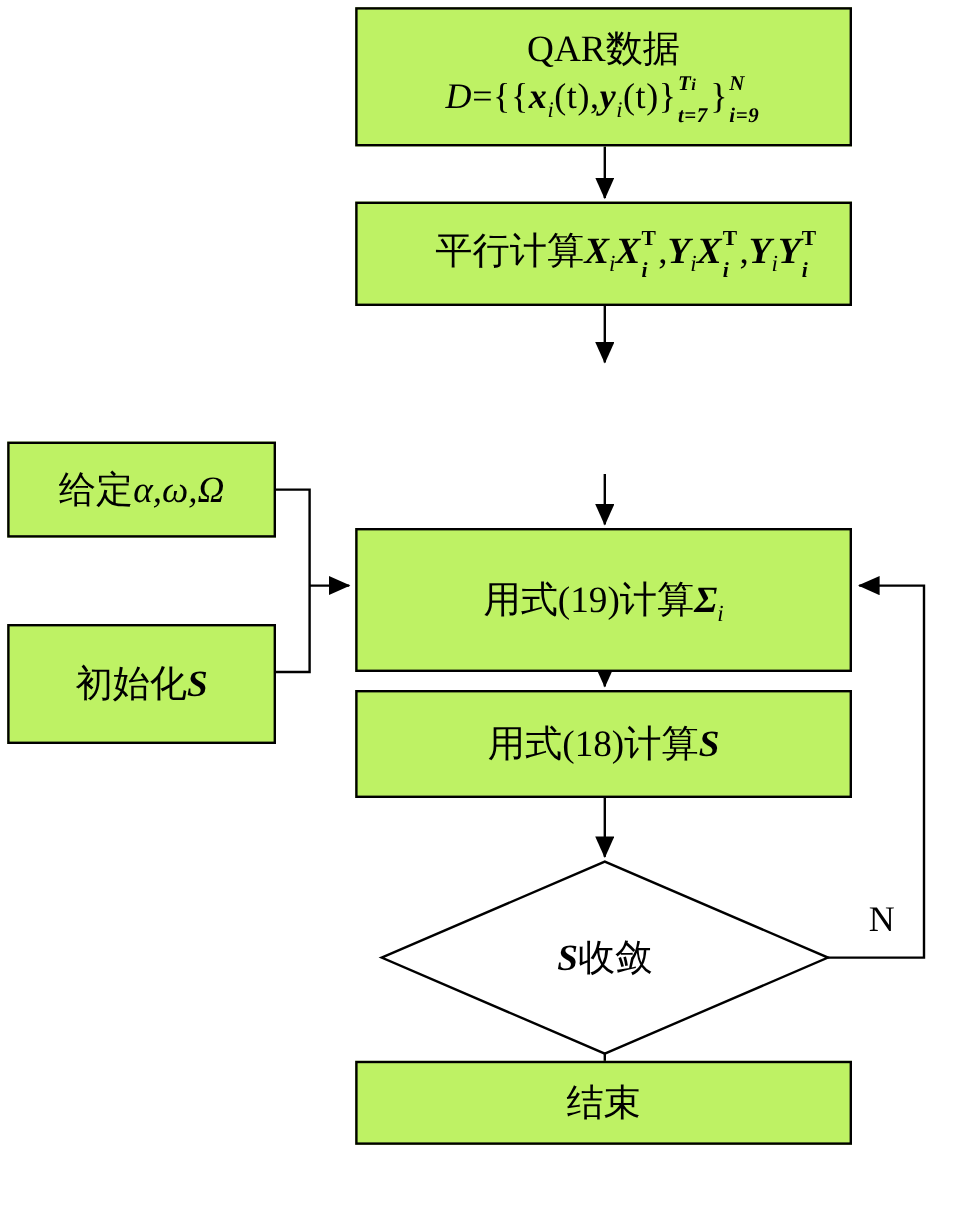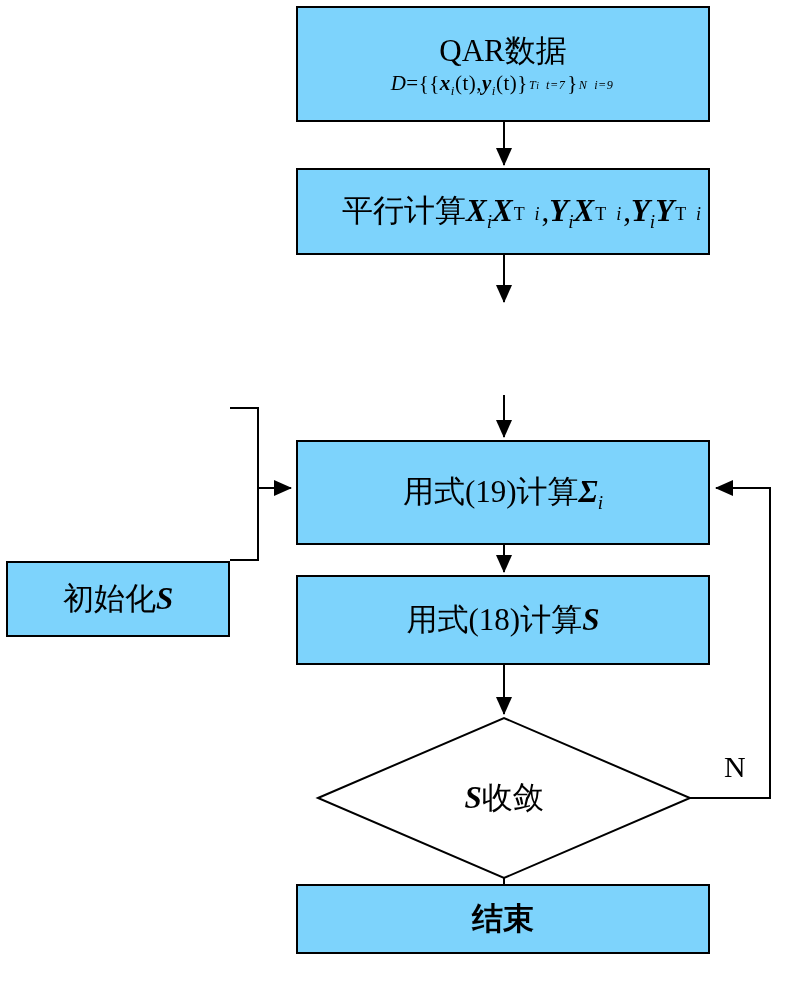--- a/index.html
+++ b/index.html
@@ -2,36 +2,36 @@
 <html><head>
 <meta charset="utf-8">
 <style>
   html,body{margin:0;padding:0;background:#fff;}
   .canvas{
     position:relative;width:800px;height:1008px;background:#fff;
     font-family:"Liberation Serif","DejaVu Serif",serif;color:#000;overflow:hidden;
   }
   .wires{position:absolute;left:0;top:0;}
   .box{
-    position:absolute;border:2px solid #000;background:#7dd3fc;box-sizing:border-box;
+    position:absolute;border:2px solid #000;background:#bef264;box-sizing:border-box;
     display:flex;align-items:center;justify-content:center;text-align:center;
     font-size:31px;line-height:1.25;
   }
   .main{left:296px;width:414px;}
   .side{left:6px;width:224px;}
   .col{flex-direction:column;}
   .bi{font-weight:bold;font-style:italic;}
   .it{font-style:italic;}
   sub.sc{font-size:0.62em;font-style:italic;line-height:0;}
   .stk{
-    display:inline-flex;flex-direction:row;align-items:flex-start;justify-content:flex-end;
-    gap:0.55em;vertical-align:middle;font-size:0.58em;line-height:1;margin:0 2px 0 1px;
+    display:inline-flex;flex-direction:column;align-items:flex-start;justify-content:flex-end;
+    gap:0.55em;vertical-align:middle;font-size:0.58em;line-height:1;margin:0 2px 0 1px;font-weight:bold;
   }
   .stk-ss{font-size:0.8em;font-style:italic;}
-  .formula{font-size:21px;letter-spacing:0.5px;}
+  .formula{font-size:30px;letter-spacing:0.5px;}
   .diamond-label{
     position:absolute;left:318px;top:718px;width:372px;height:160px;
     display:flex;align-items:center;justify-content:center;font-size:31px;
   }
   .branch-label{position:absolute;font-size:30px;}
   .lbl-n{left:724px;top:750px;}
   .lbl-y{left:514px;top:884px;}
 </style>
 </head>
 <body>
@@ -74,38 +74,41 @@
         </span><span>,</span><span class="bi">Y</span><sub class="sc">i</sub><span class="bi">X</span><span class="stk">
           <span>T</span>
           <span class="it">i</span>
         </span><span>,</span><span class="bi">Y</span><sub class="sc">i</sub><span class="bi">Y</span><span class="stk">
           <span>T</span>
           <span class="it">i</span>
         </span></div>
   </div>
 
 
-  <div class="box main" style="top:440px;height:105px;">
+  <div class="box main" style="top:440px;height:120px;">
     <div><span>用式(19)计算</span><span class="bi">Σ</span><sub class="sc">i</sub></div>
   </div>
 
   <div class="box main" style="top:575px;height:90px;text-align:right;">
     <div><span>用式(18)计算</span><span class="bi">S</span></div>
   </div>
 
+  <div class="box side" style="top:368px;height:80px;">
+    <div><span>给定</span><span class="it">α,ω,Ω</span></div>
+  </div>
 
-  <div class="box side" style="top:520px;height:76px;margin-top:41px;">
+  <div class="box side" style="top:520px;height:100px;">
     <div><span>初始化</span><span class="bi">S</span></div>
   </div>
 
   <div class="diamond-label">
       <span class="bi">S</span>
       <span>收敛</span>
     </div>
 
   <div class="branch-label lbl-n">N</div>
   <div class="branch-label lbl-y">Y</div>
 
-  <div class="box main" style="top:884px;height:70px;font-weight:bold;">
+  <div class="box main" style="top:884px;height:70px;">
     <div>结束</div>
   </div>
 
 </div>
 
 </body></html>

